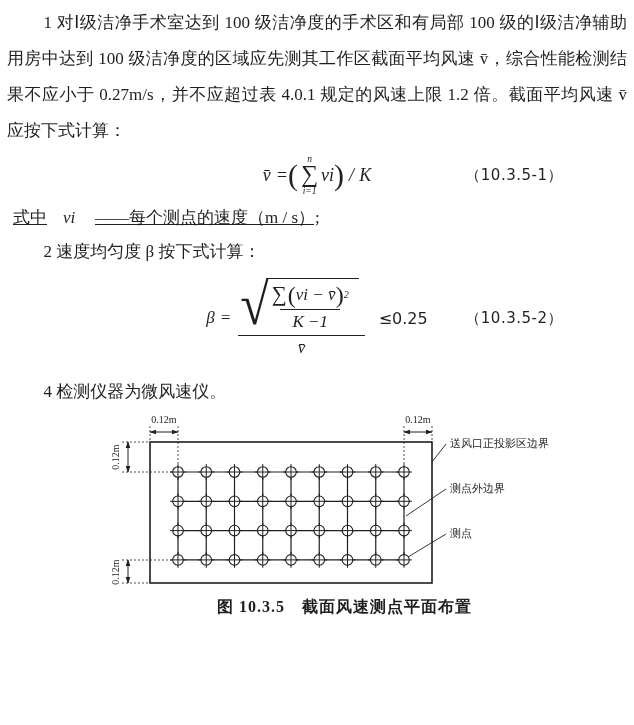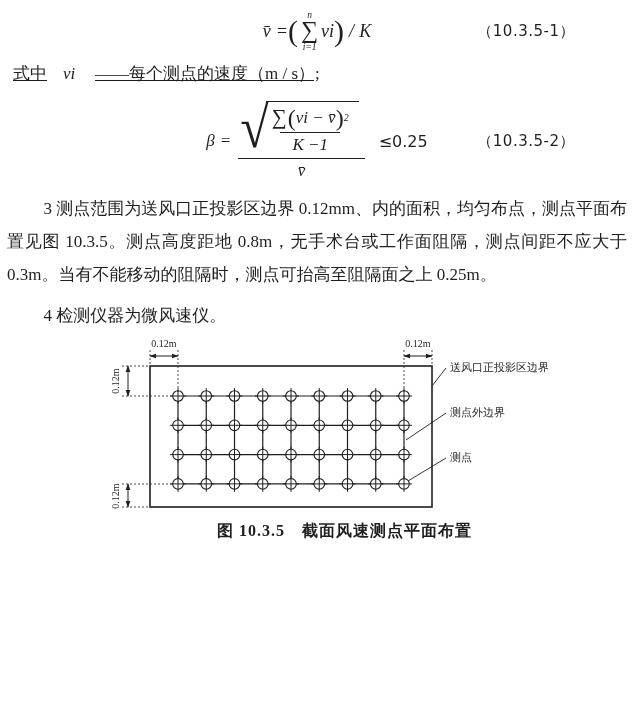--- a/index.html
+++ b/index.html
@@ -11,21 +11,21 @@
   }
   .doc{padding:5px 7px 0 7px;}
   p{margin:0;text-align:justify;}
   .para{line-height:36px;}
   .para-tight{line-height:33px;}
   .indent{text-indent:2.15em;}
 
   
   .eq{position:relative;display:flex;align-items:center;justify-content:center;
       font-family:"Liberation Serif",serif;font-style:italic;}
-  .eq-number{position:absolute;right:52px;font-style:normal;
+  .eq-number{position:absolute;right:64px;font-style:normal;
       font-family:"DejaVu Sans",sans-serif;font-size:15px;letter-spacing:0.5px;}
   .eq1{height:52px;font-size:18px;}
   .paren-tall{font-size:30px;font-style:normal;font-weight:300;line-height:1;}
   .sigma-stack{display:inline-flex;flex-direction:column;align-items:center;margin:0 3px;}
   .sigma-stack .lim{font-size:9.5px;line-height:1.1;font-style:italic;}
   .sigma-stack .sym{font-size:24px;line-height:0.9;font-style:normal;}
   .sp{display:inline-block;width:5px;}
 
   .eq2{height:98px;font-size:17px;margin:2px 0 2px 0;}
   .bigfrac{display:inline-flex;flex-direction:column;align-items:center;margin:0 7px;}
@@ -55,20 +55,21 @@
       padding-left:55px;margin-top:2px;letter-spacing:1px;}
   svg text{font-family:"Liberation Serif","DejaVu Sans",serif;fill:#1f1f1f;}
   .dim-text{font-size:10px;}
   .lbl-text{font-size:11px;}
 </style>
 </head>
 <body>
 
 <div class="doc">
 
+  <p class="para indent">1 对Ⅰ级洁净手术室达到 100 级洁净度的手术区和有局部 100 级的Ⅰ级洁净辅助用房中达到 100 级洁净度的区域应先测其工作区截面平均风速 v̄，综合性能检测结果不应小于 0.27m/s，并不应超过表 4.0.1 规定的风速上限 1.2 倍。截面平均风速 v̄ 应按下式计算：</p>
 
   <div class="eq eq1">
     <span>v̄</span>
     <span class="sp"></span>
     <span>=</span>
     <span class="paren-tall">(</span>
     <span class="sigma-stack">
       <span class="lim">n</span>
       <span class="sym">∑</span>
       <span class="lim">i=1</span>
@@ -81,20 +82,21 @@
     <span>K</span>
     <span class="eq-number">（10.3.5-1）</span>
   </div>
 
   <div>
     <div class="where-line">
       <span>式中</span><span class="w-sym">vi</span><span>——</span><span>每个测点的速度（m / s）;</span>
     </div>
   </div>
 
+  <p class="para-tight indent" style="line-height:30px;margin-top:3px;">2 速度均匀度 β 按下式计算：</p>
 
   <div class="eq eq2">
     <span>β</span>
     <span class="sp"></span>
     <span>=</span>
     <span class="bigfrac">
       <span class="bigfrac-num">
         <span class="radical">
           <span class="radical-sign">√</span>
           <span class="radical-body">
@@ -108,21 +110,20 @@
             <span class="innerfrac-den">K −1</span>
           </span>
         </span>
       </span>
       <span class="bigfrac-den">v̄</span>
     </span>
     <span class="cmp">≤0.25</span>
     <span class="eq-number">（10.3.5-2）</span>
   </div>
 
-  <p class="para-tight indent">3 测点范围为送风口正投影区边界 0.12mm、内的面积，均匀布点，测点平面布置见图 10.3.5。测点高度距地 0.8m，无手术台或工作面阻隔，测点间距不应大于 0.3m。当有不能移动的阻隔时，测点可抬高至阻隔面之上 0.25m。</p>
 
   <p class="para-tight indent" style="margin-top:8px;">4 检测仪器为微风速仪。</p>
 
   <div class="figure-wrap">
     <svg width="531" height="178" viewBox="0 0 531 178">
       <defs>
         <marker id="arr" viewBox="0 0 10 10" refX="9" refY="5" markerWidth="7" markerHeight="7" orient="auto-start-reverse">
           <path d="M0,1.5 L10,5 L0,8.5 z" fill="#1f1f1f"></path>
         </marker>
       </defs>

